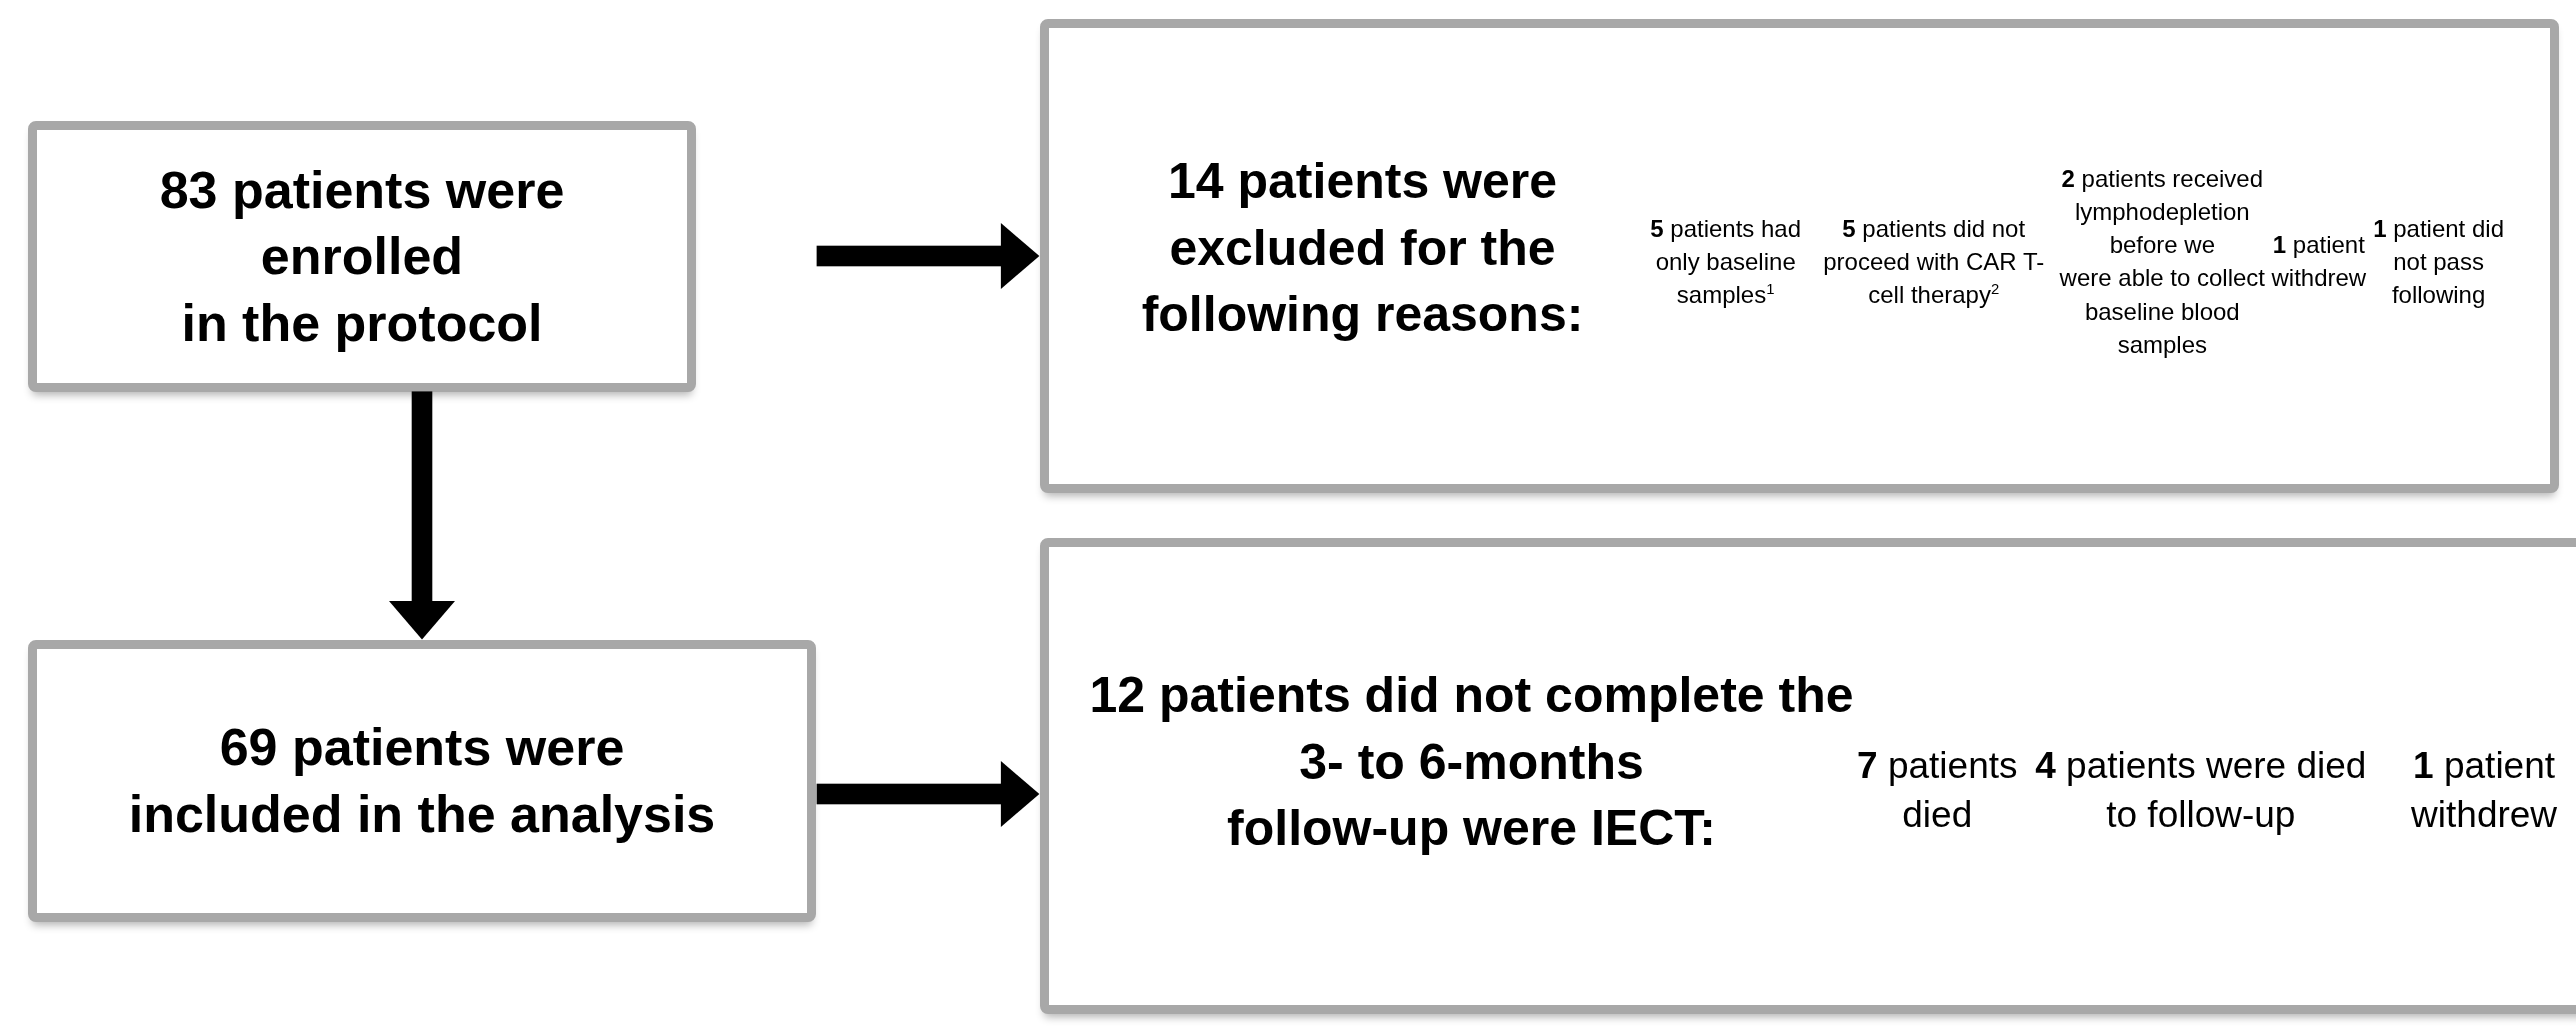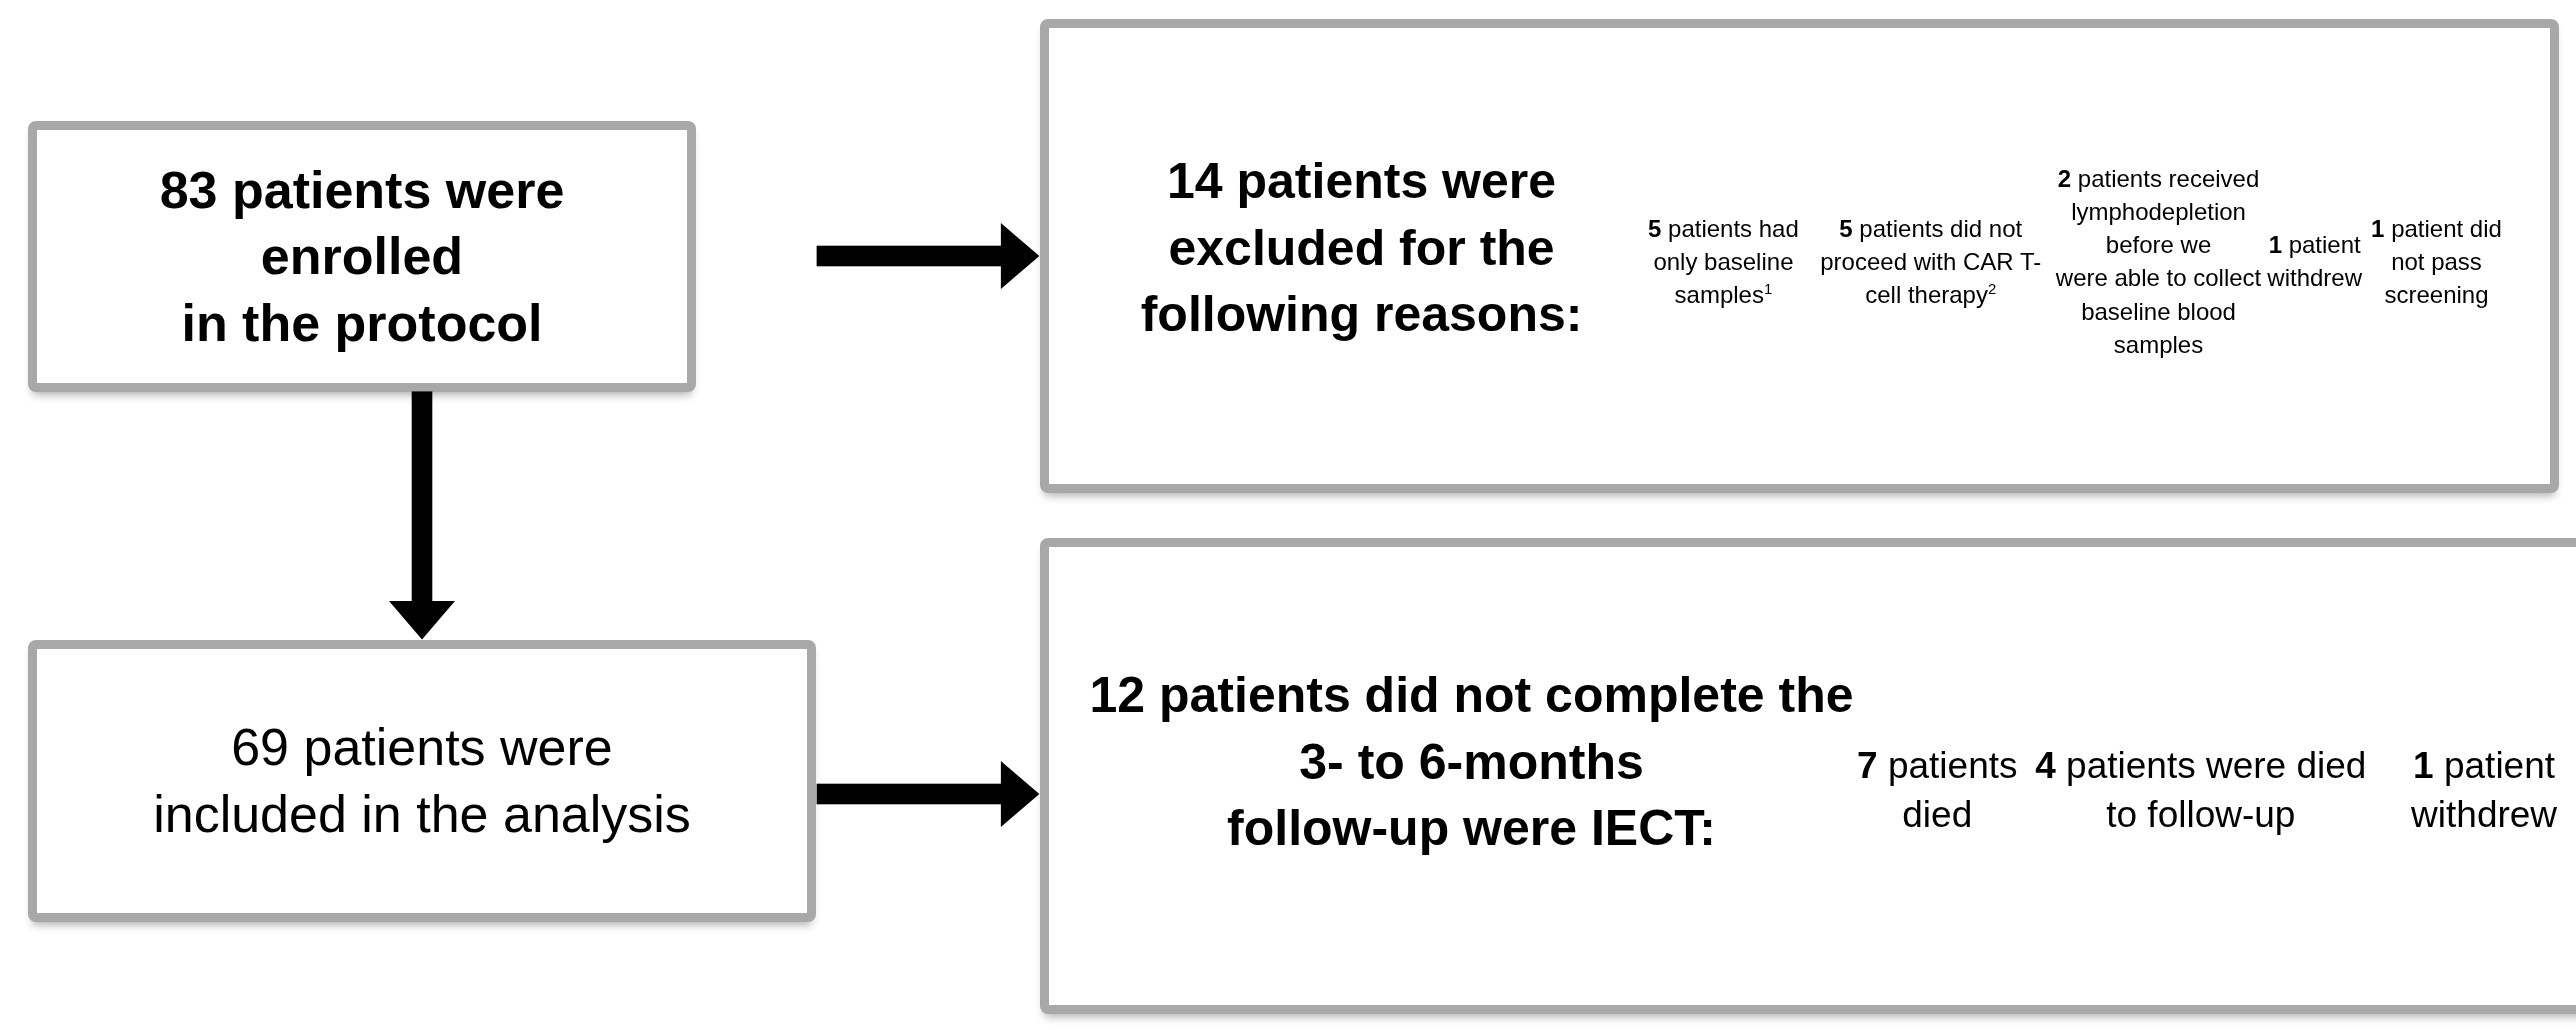--- a/index.html
+++ b/index.html
@@ -25,21 +25,21 @@
     justify-content: center;
     text-align: center;
   }
   #enrolled-box {
     left: 28px; top: 121px; width: 668px; height: 271px;
     font-size: 52px; font-weight: bold; line-height: 1.28;
     padding: 7px 21px;
   }
   #analysis-box {
     left: 28px; top: 640px; width: 788px; height: 282px;
-    font-size: 52px; font-weight: normal; line-height: 1.28;
+    font-size: 52px; font-weight: bold; line-height: 1.28;
     padding: 7px 21px;
   }
   #excluded-box {
     left: 1040px; top: 18.6px; width: 1519px; height: 474px;
     padding: 19.3px 39px;
   }
   #followup-box {
     left: 1040px; top: 538px; width: 1594px; height: 476px;
     padding: 19.3px 39px;
   }
@@ -89,21 +89,21 @@
       <b>2</b>
       <span>patients received lymphodepletion before we</span><br>
       <span>were able to collect baseline blood samples</span>
     </div>
     <div class="item">
       <b>1</b>
       <span>patient withdrew</span>
     </div>
     <div class="item">
       <b>1</b>
-      <span>patient did not pass screening</span>
+      <span>patient did not pass following</span>
     </div>
   </div>
 
   <div class="fbox" id="analysis-box">
     <div>
       <span>69 patients were</span><br>
       <span>included in the analysis</span>
     </div>
   </div>
 

